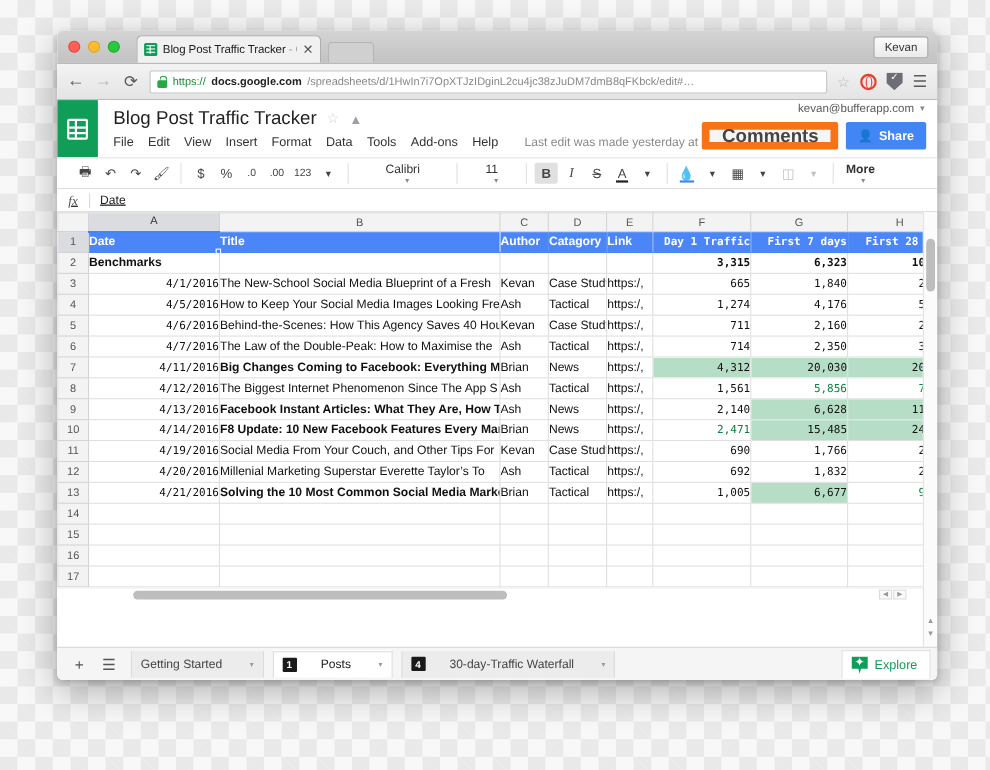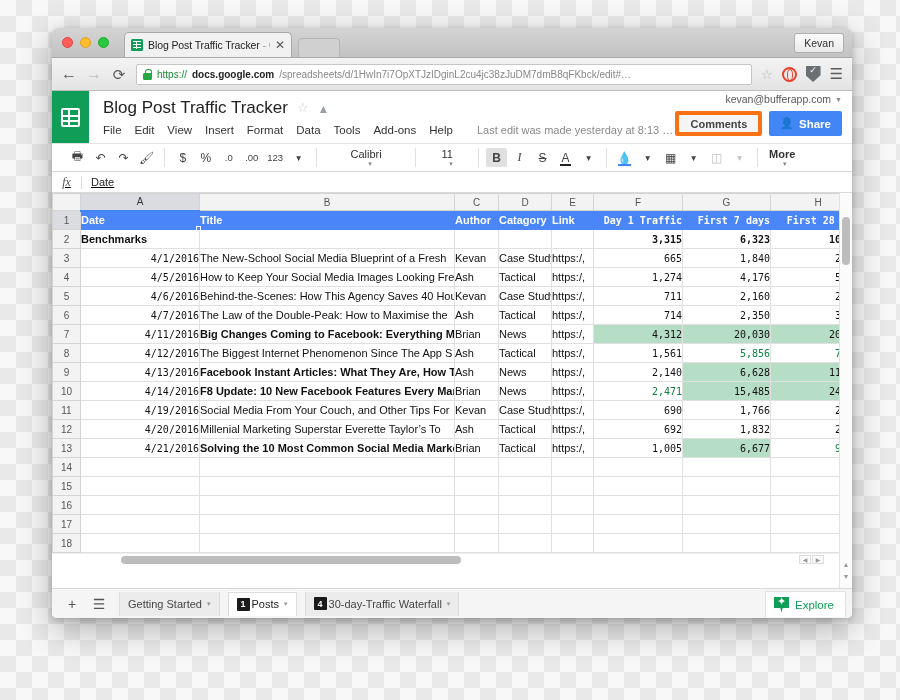--- a/index.html
+++ b/index.html
@@ -163,22 +163,22 @@
   .lastedit { color: #8a8a8a; font-size: 11px; margin-left: 11px; white-space: nowrap;
               overflow: hidden; max-width: 196px; }
   .acct {
     position: absolute; right: 10px; top: 2px;
     font-size: 10.5px; color: #5a5a5a; display: flex; align-items: center; gap: 4px;
   }
   .acct .caret { font-size: 7px; color: #8a8a8a; }
   .head-actions { position: absolute; right: 10px; top: 20px; display: flex; gap: 7px; align-items: center; }
   .btn-comments {
     height: 25px; padding: 0 11px;
-    background: #f5f5f5; border: 4px solid #f97316; border-radius: 2px;
-    font-size: 11px; font-weight: bold; color: #444;
+    background: #f5f5f5; border: 7px solid #f97316; border-radius: 2px;
+    font-size: 17px; font-weight: bold; color: #444;
     display: flex; align-items: center;
   }
   .btn-share {
     height: 25px; padding: 0 11px;
     background: #4285f4; border-radius: 2px;
     font-size: 11.5px; font-weight: bold; color: #fff;
     display: flex; align-items: center; gap: 5px;
   }
   .share-ico { font-size: 11px; }
   
@@ -264,21 +264,21 @@
   .h-arrows span { width: 12px; height: 9px; border: 1px solid #ddd; background: #fafafa;
                    font-size: 6px; line-height: 8px; text-align: center; color: #999; }
   
   .sheetbar {
     height: 30px; background: #f5f5f5; border-top: 1px solid #d9d9d9;
     display: flex; align-items: center; padding: 0 8px; gap: 3px; position: relative;
   }
   .sb-icon { width: 24px; height: 22px; display: flex; align-items: center; justify-content: center;
              font-size: 14px; color: #555; }
   .stab {
-    height: 24px; display: flex; align-items: center; gap: 2px;
+    height: 24px; display: flex; align-items: center; gap: 22px;
     padding: 0 8px; font-size: 11px; color: #444; background: #ececec;
     border-left: 1px solid #dcdcdc; border-right: 1px solid #dcdcdc;
     margin-left: 5px;
   }
   .stab.active { background: #fff; color: #222; border-top: 1px solid #dcdcdc;
                  box-shadow: 0 -1px 0 #fff; }
   .stab .caret { font-size: 7px; color: #999; margin-left: 3px; }
   .sq {
     width: 13px; height: 13px; background: #1a1a1a; color: #fff;
     font-size: 9px; font-weight: bold; display: flex; align-items: center;
@@ -646,31 +646,20 @@
                 <td class="rowh">17</td>
                 <td class="cell num"></td>
                 <td class="cell"></td>
                 <td class="cell"></td>
                 <td class="cell"></td>
                 <td class="cell"></td>
                 <td class="cell num"></td>
                 <td class="cell num"></td>
                 <td class="cell num"></td>
               </tr>
-              <tr>
-                <td class="rowh">18</td>
-                <td class="cell num"></td>
-                <td class="cell"></td>
-                <td class="cell"></td>
-                <td class="cell"></td>
-                <td class="cell"></td>
-                <td class="cell num"></td>
-                <td class="cell num"></td>
-                <td class="cell num"></td>
-              </tr>
             </tbody>
         </table>
         <div class="anchor" id="sel-anchor" style="left: 144px; top: 33px;"></div>
         <div class="hscroll-row">
           <div class="hscroll-track">
             <div class="hthumb"></div>
           </div>
           <div class="h-arrows">
             <span>◀</span>
             <span>▶</span>

